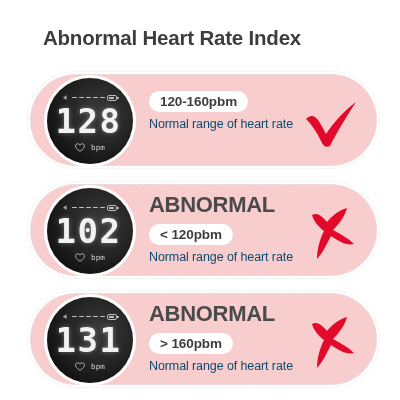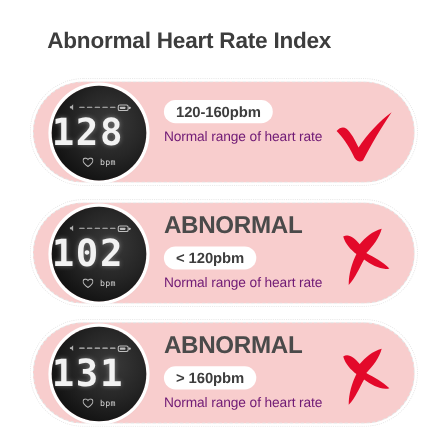--- a/index.html
+++ b/index.html
@@ -95,20 +95,21 @@
     position: absolute;
     left: 1px; top: 1px;
     width: 5px; height: 2px;
     background: #d8d8d8;
     border-radius: 0.5px;
   }
 
   .watch-num {
     position: absolute;
     top: 26px; left: 0; width: 83px;
+    text-align: center;
     font-family: "DejaVu Sans Mono", monospace;
     font-size: 34px;
     font-weight: bold;
     letter-spacing: 1.5px;
     color: #f2f2f2;
     line-height: 1;
     text-shadow: 0 0 5px rgba(255,255,255,0.35);
   }
   .watch-bottom {
     position: absolute;
@@ -148,21 +149,21 @@
     border-radius: 12px;
     padding: 2.5px 11px 3.5px 11px;
     font-size: 13.5px;
     font-weight: bold;
     color: #3d3d3d;
     letter-spacing: -0.1px;
   }
   .desc {
     margin-top: 5px;
     font-size: 12.5px;
-    color: #701a75;
+    color: #0c4a6e;
     letter-spacing: -0.1px;
   }
 
   
   .mark {
     position: absolute;
     right: 12px; top: 14px;
     width: 66px; height: 64px;
   }
   .mark svg { display: block; width: 100%; height: 100%; }

